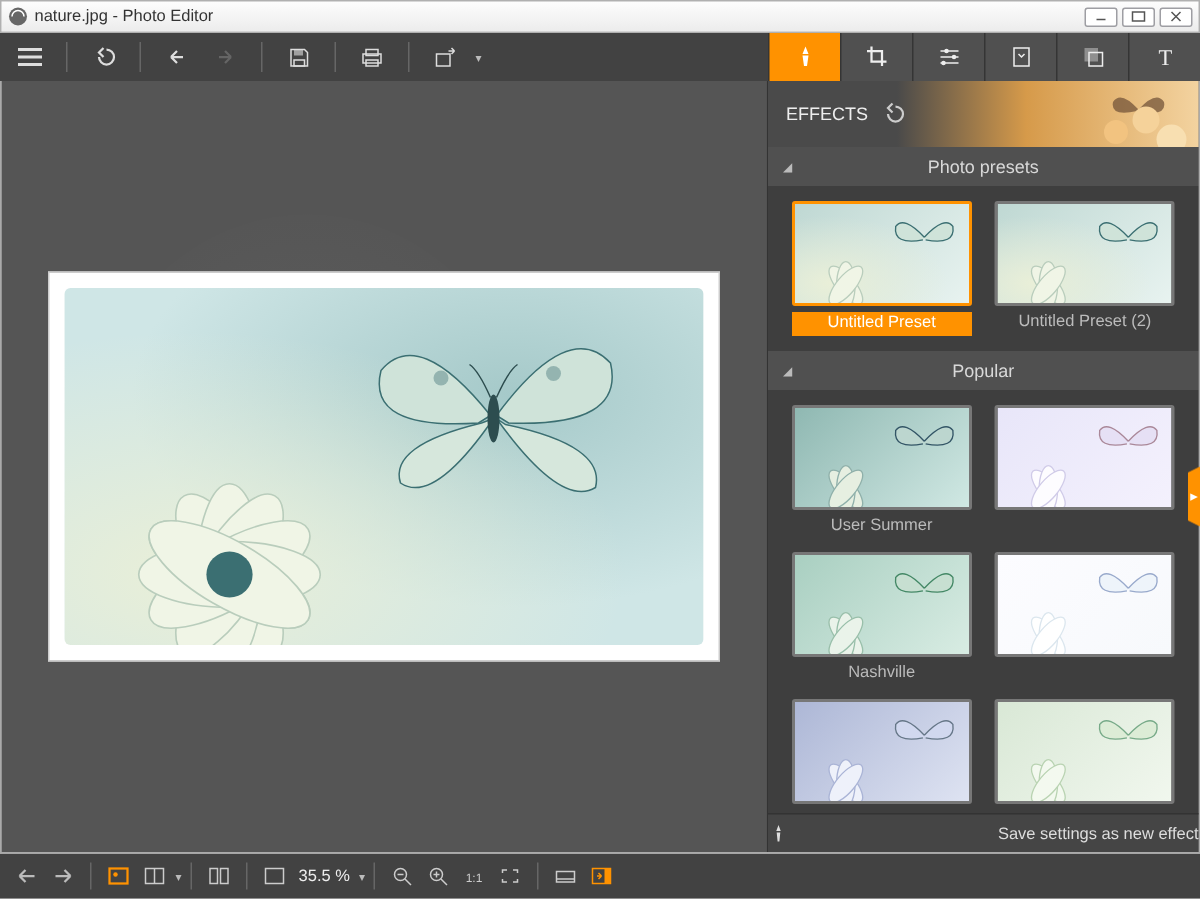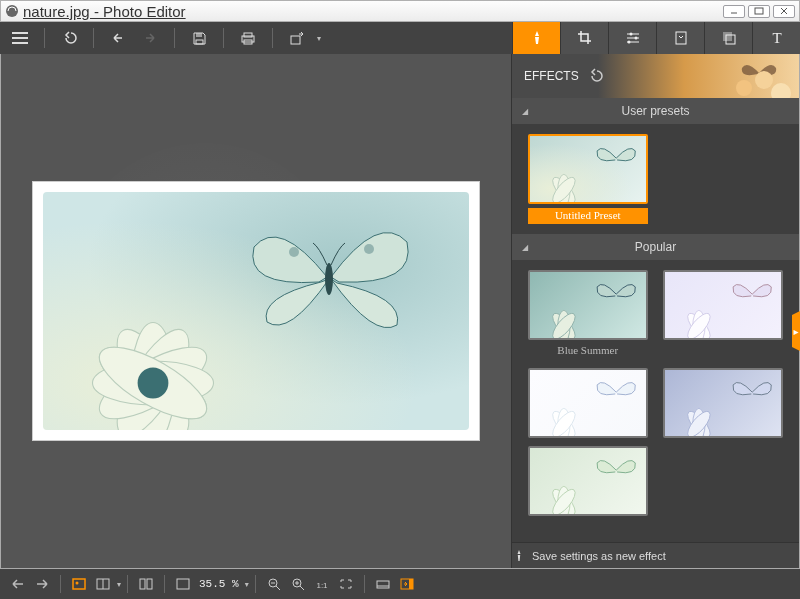--- a/index.html
+++ b/index.html
@@ -14,23 +14,22 @@
     flex-direction: column;
   }
   
   .titlebar {
     height: 22px;
     background: linear-gradient(#fdfdfd,#ececec);
     border: 1px solid #b0b0b0;
     display: flex;
     align-items: center;
     padding: 0 4px;
-    font-size: 15px;
+    font-size: 11px;
     color: #333;
-    text-decoration: underline;
   }
   .titlebar .app-icon { width:14px; height:14px; margin-right:4px; display:inline-block; }
   .titlebar .spacer { flex:1; }
   .titlebar .win-btn {
     width: 22px; height: 13px;
     border: 1px solid #9e9ea3;
     border-radius:2px;
     margin-left:3px;
     display:flex; align-items:center; justify-content:center;
     background:#fff;
@@ -202,21 +201,21 @@
   .preset .thumb {
     width:120px; height:70px;
     border:2px solid #777;
     border-radius:2px;
     position:relative;
     overflow:hidden;
   }
   .preset.selected .thumb { border-color:#ff9200; }
   .preset .label {
     margin-top:4px; color:#bbb; font-size:11px;
-    width:120px;text-align:center; height:16px;font-family:Liberation Serif, serif;
+    width:120px;text-align:center; height:16px;
   }
   .preset.selected .label { background:#ff9200; color:#fff; padding:1px 0; }
 
   
   .t-std {
     background:
       radial-gradient(ellipse at 20% 80%, #e9efd8 0%, transparent 60%),
       linear-gradient(135deg,#bfd8d3,#e8f3f0);
   }
   .t-blue { background:linear-gradient(135deg,#8fb8b2,#d0e8e3); }
@@ -225,42 +224,42 @@
   .t-angel { background:linear-gradient(135deg,#fcfcff,#f7f9fc); }
   .t-bot1 { background:linear-gradient(135deg,#adb7d6,#dee3f2); }
   .t-bot2 { background:linear-gradient(135deg,#d9e8d6,#f1f7ee); }
 
   .mini-flower { position:absolute;left:2px;bottom:-6px;width:55%;height:80%; }
   .mini-bf { position:absolute;right:6px;top:4px;width:40%;height:55%; }
 
   
   .save-effect-bar {
     height:26px; background:#454545; color:#ddd;
-    display:flex; align-items:center; justify-content:flex-start;
+    display:flex; align-items:center; justify-content:space-between;
     font-size:11px; cursor:pointer;
     border-top:1px solid #333;
   }
   .save-effect-bar svg { margin-right:6px; }
 
   
   .statusbar {
     height:30px;
     background:#424242;
     display:flex; align-items:center;
     padding:0 6px;
     color:#ddd;
   }
   .sb-btn {
     height:24px; min-width:24px;
     display:flex; align-items:center; justify-content:center;
     color:#ddd; cursor:pointer; padding:0 4px;
   }
   .sb-btn.accent { color:#ff9200; }
   .sb-sep { width:1px; height:18px; background:#666; margin:0 6px; }
-  .zoom-text { font-size:11px; color:#eee; margin:0 4px;font-family:Liberation Mono, monospace; }
+  .zoom-text { font-size:11px; color:#eee; margin:0 4px; }
   .caret-down { font-size:8px; margin-left:2px; color:#bbb; }
 
   .expand-handle {
     position:absolute;
     right:-1px;
     top:50%;
     width:8px;height:40px;
     background:#ff9200;
     display:flex;align-items:center;justify-content:center;
     color:#fff;cursor:pointer;font-size:10px;
@@ -443,37 +442,52 @@
             <circle cx="35" cy="22" r="9" fill="#f5d29a"></circle>
             <circle cx="52" cy="35" r="10" fill="#f8dfb1"></circle>
           </svg>
       </span>
     </div>
 
     <div class="presets-scroll">
 
       <div class="section-head">
         <span class="tri">◢</span>
-        <span>User presets</span>
+        <span>Photo presets</span>
       </div>
       <div class="preset-grid">
         <div class="preset selected">
           <div class="thumb t-std">
             <svg class="mini-flower" viewBox="0 0 60 60">
                 <g fill="#f0f5e6" stroke="#b9cdbc">
                   <ellipse cx="30" cy="40" rx="7" ry="18" transform="rotate(-40 30 40)"></ellipse>
                   <ellipse cx="30" cy="40" rx="7" ry="18"></ellipse>
                   <ellipse cx="30" cy="40" rx="7" ry="18" transform="rotate(40 30 40)"></ellipse>
                 </g>
               </svg>
             <svg class="mini-bf" viewBox="0 0 50 40">
                 <path d="M25 20Q10 4 4 12q-2 14 20 10M25 20q15-16 21-8q2 14-20 10" fill="#cfe3d9" stroke="#3b6f72"></path>
               </svg>
           </div>
           <div class="label">Untitled Preset</div>
+        </div>
+        <div class="preset">
+          <div class="thumb t-std">
+            <svg class="mini-flower" viewBox="0 0 60 60">
+                <g fill="#f0f5e6" stroke="#b9cdbc">
+                  <ellipse cx="30" cy="40" rx="7" ry="18" transform="rotate(-40 30 40)"></ellipse>
+                  <ellipse cx="30" cy="40" rx="7" ry="18"></ellipse>
+                  <ellipse cx="30" cy="40" rx="7" ry="18" transform="rotate(40 30 40)"></ellipse>
+                </g>
+              </svg>
+            <svg class="mini-bf" viewBox="0 0 50 40">
+                <path d="M25 20Q10 4 4 12q-2 14 20 10M25 20q15-16 21-8q2 14-20 10" fill="#cfe3d9" stroke="#3b6f72"></path>
+              </svg>
+          </div>
+          <div class="label">Untitled Preset (2)</div>
         </div>
       </div>
 
       <div class="section-head">
         <span class="tri">◢</span>
         <span>Popular</span>
       </div>
       <div class="preset-grid">
         <div class="preset">
           <div class="thumb t-blue">
@@ -481,35 +495,50 @@
                 <g fill="#e6efe1" stroke="#8fb0aa">
                   <ellipse cx="30" cy="40" rx="7" ry="18" transform="rotate(-40 30 40)"></ellipse>
                   <ellipse cx="30" cy="40" rx="7" ry="18"></ellipse>
                   <ellipse cx="30" cy="40" rx="7" ry="18" transform="rotate(40 30 40)"></ellipse>
                 </g>
               </svg>
               <svg class="mini-bf" viewBox="0 0 50 40">
                 <path d="M25 20Q10 4 4 12q-2 14 20 10M25 20q15-16 21-8q2 14-20 10" fill="#bcd6cf" stroke="#356"></path>
               </svg>
             </div>
-          <div class="label">Blue Summer</div>
+          <div class="label">User Summer</div>
         </div>
         <div class="preset">
           <div class="thumb t-happy">
               <svg class="mini-flower" viewBox="0 0 60 60">
                 <g fill="#fdfcff" stroke="#d0cbe8">
                   <ellipse cx="30" cy="40" rx="7" ry="18" transform="rotate(-40 30 40)"></ellipse>
                   <ellipse cx="30" cy="40" rx="7" ry="18"></ellipse>
                   <ellipse cx="30" cy="40" rx="7" ry="18" transform="rotate(40 30 40)"></ellipse>
                 </g>
               </svg>
               <svg class="mini-bf" viewBox="0 0 50 40">
                 <path d="M25 20Q10 4 4 12q-2 14 20 10M25 20q15-16 21-8q2 14-20 10" fill="#e6e0f5" stroke="#a89"></path>
               </svg>
             </div>
+        </div>
+        <div class="preset">
+          <div class="thumb t-nash">
+              <svg class="mini-flower" viewBox="0 0 60 60">
+                <g fill="#eaf3ea" stroke="#99bfaa">
+                  <ellipse cx="30" cy="40" rx="7" ry="18" transform="rotate(-40 30 40)"></ellipse>
+                  <ellipse cx="30" cy="40" rx="7" ry="18"></ellipse>
+                  <ellipse cx="30" cy="40" rx="7" ry="18" transform="rotate(40 30 40)"></ellipse>
+                </g>
+              </svg>
+              <svg class="mini-bf" viewBox="0 0 50 40">
+                <path d="M25 20Q10 4 4 12q-2 14 20 10M25 20q15-16 21-8q2 14-20 10" fill="#c7dfd1" stroke="#486"></path>
+              </svg>
+            </div>
+          <div class="label">Nashville</div>
         </div>
         <div class="preset">
           <div class="thumb t-angel">
               <svg class="mini-flower" viewBox="0 0 60 60">
                 <g fill="#fff" stroke="#dbe6ee">
                   <ellipse cx="30" cy="40" rx="7" ry="18" transform="rotate(-40 30 40)"></ellipse>
                   <ellipse cx="30" cy="40" rx="7" ry="18"></ellipse>
                   <ellipse cx="30" cy="40" rx="7" ry="18" transform="rotate(40 30 40)"></ellipse>
                 </g>
               </svg>

